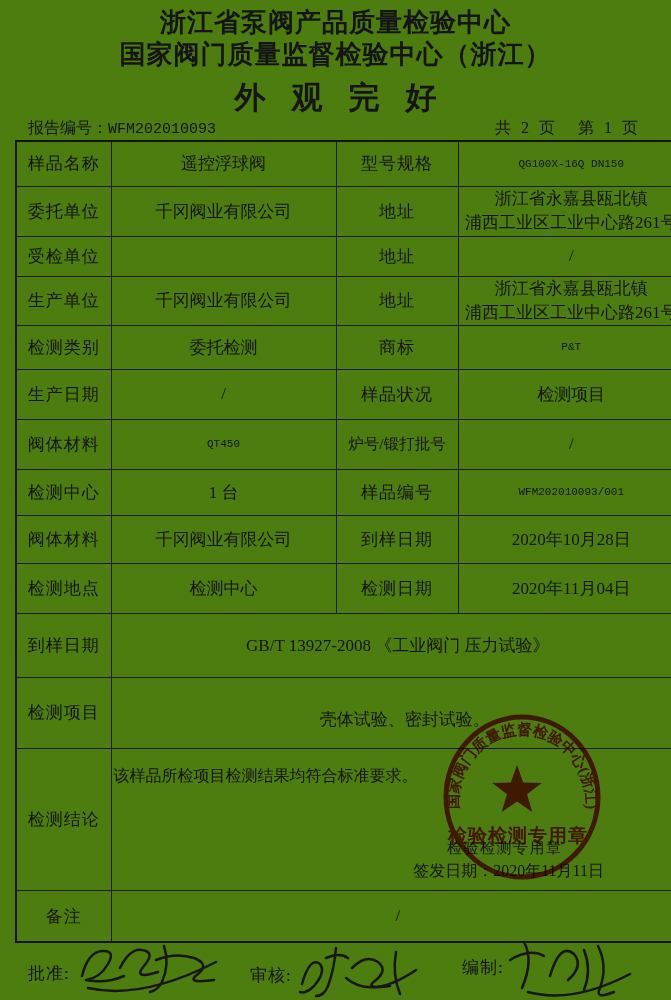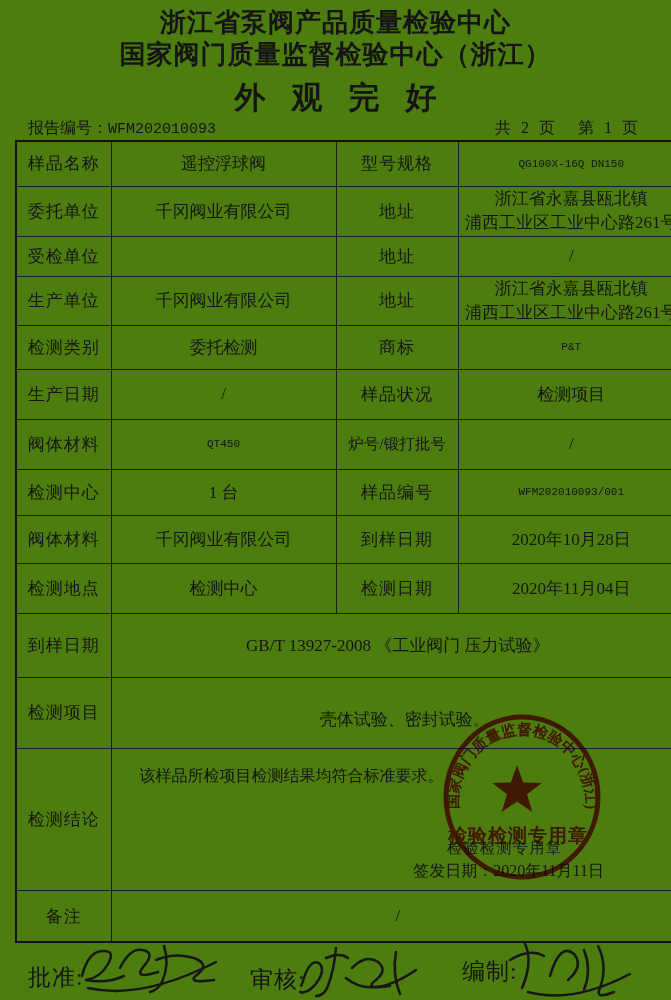--- a/index.html
+++ b/index.html
@@ -69,21 +69,21 @@
   td.proj {
     text-align: left;
     vertical-align: top;
     padding: 13px 0 0 14px;
     font-size: 16px;
   }
   td.concl { position: relative; }
   .concl-text {
     position: absolute;
     top: 17px;
-    left: 28px;
+    left: 2px;
     font-size: 16px;
   }
   .sign-date {
     position: absolute;
     bottom: 8px;
     right: 80px;
     font-size: 16px;
   }
 
   
@@ -106,21 +106,21 @@
     mix-blend-mode: multiply;
     opacity: 0.96;
   }
   svg.stamp .ring { fill: none; stroke: #d0291f; stroke-width: 5px; }
   svg.stamp .ringtxt { fill: #d0291f; font-size: 15px; font-weight: bold; font-family: "Liberation Serif", serif; }
   svg.stamp .bottomtxt { fill: #d0291f; font-size: 19px; font-weight: bold; letter-spacing: 1px; font-family: "Liberation Serif", serif; }
   svg.stamp .star { fill: #d0291f; }
 
   
   .sig-block { position: absolute; }
-  .sig-label { position: absolute; font-size: 23px; letter-spacing: 1px; }
+  .sig-label { position: absolute; font-size: 17px; letter-spacing: 1px; }
   .sig-svg { position: absolute; }
   .sig-svg path {
     fill: none;
     stroke: #171717;
     stroke-width: 2.5px;
     stroke-linecap: round;
     stroke-linejoin: round;
   }
   #sig-approve { left: 28px;  top: 938px; width: 210px; height: 64px; }
   #sig-approve .sig-label { left: 0; top: 24px; }

